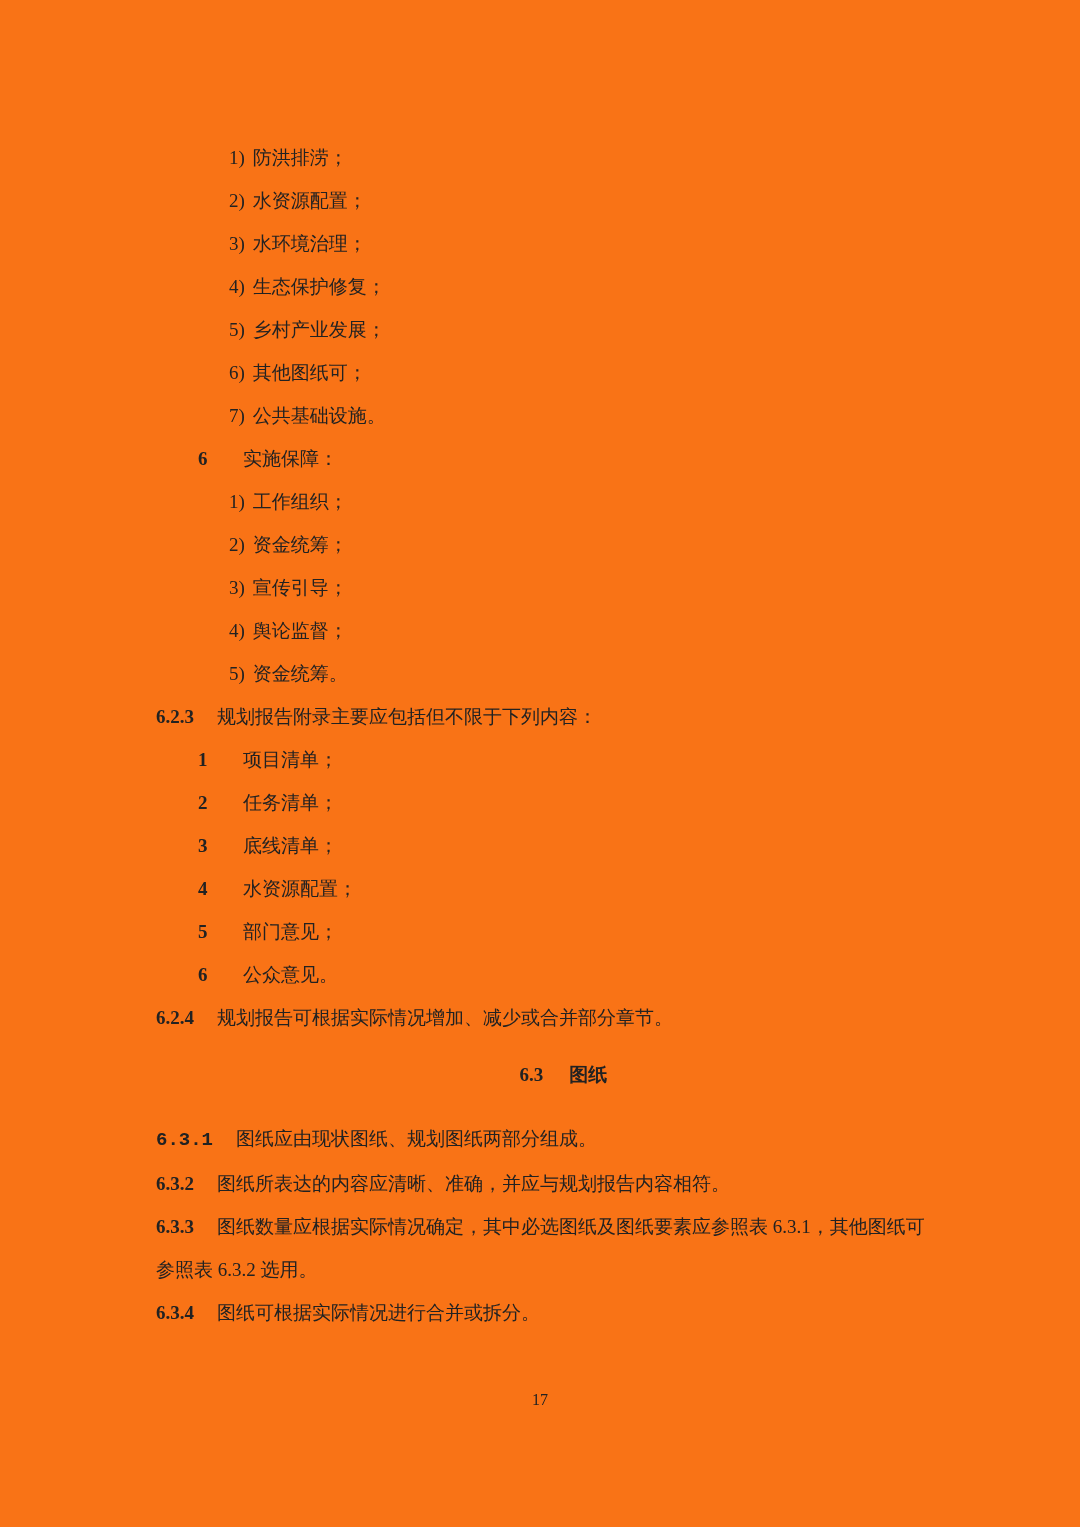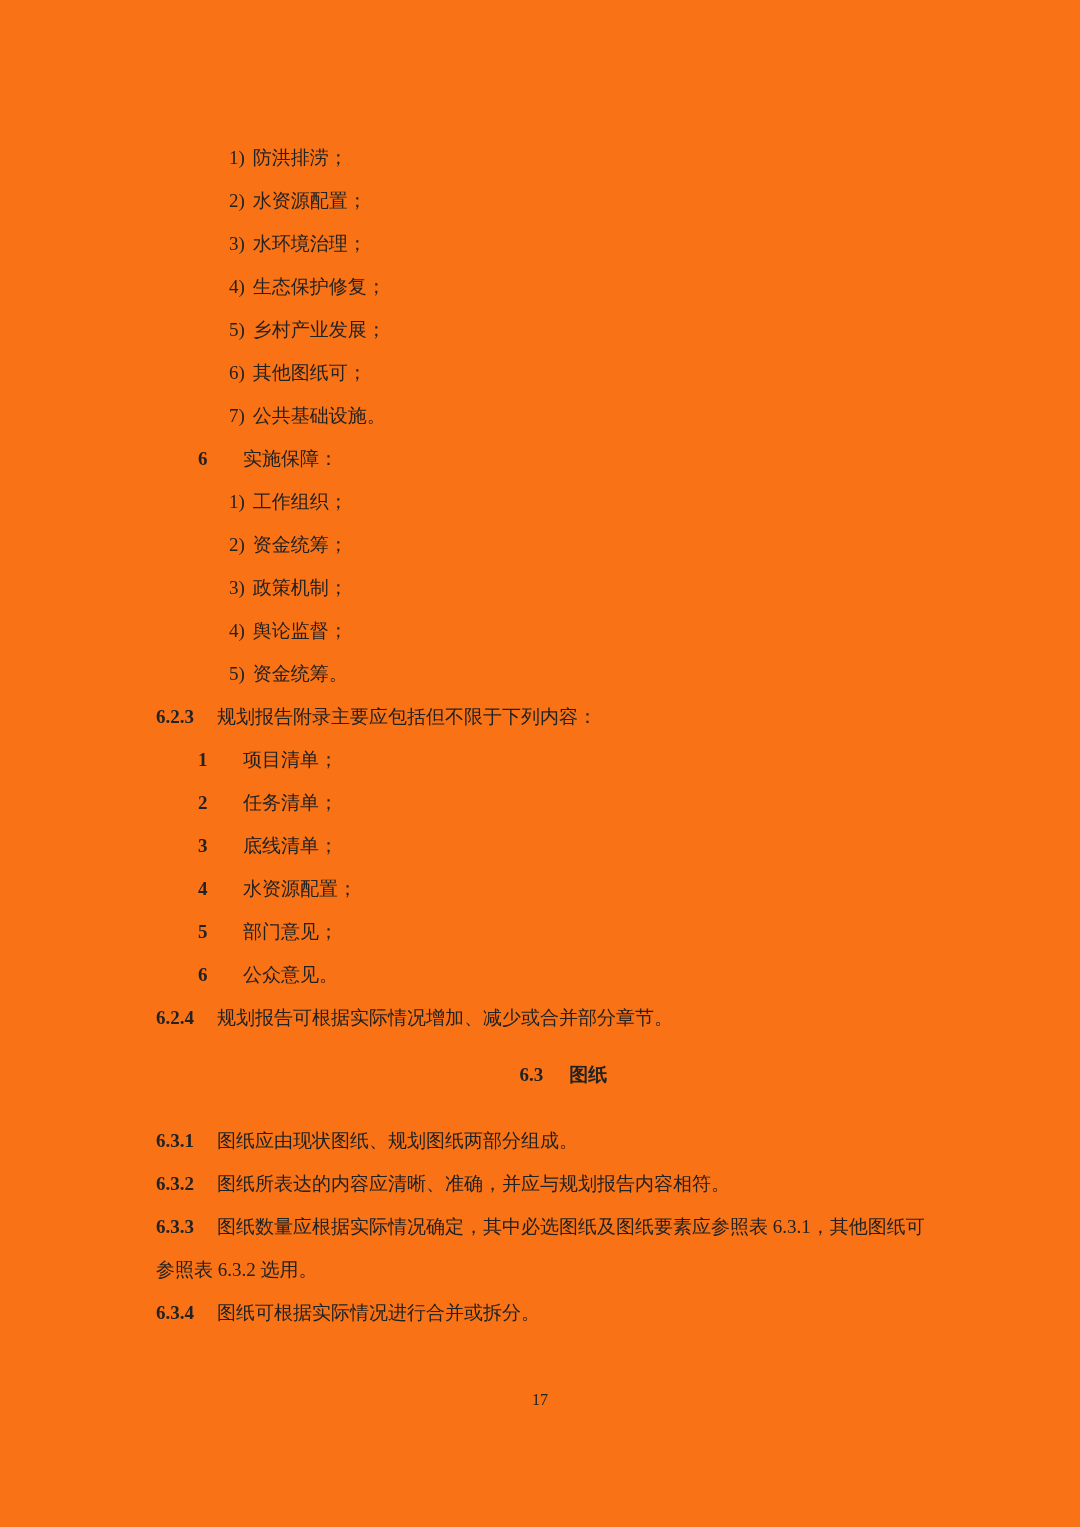--- a/index.html
+++ b/index.html
@@ -36,21 +36,21 @@
   }
   
   .clause .num { font-weight: bold; margin-right: 23px; }
   
   .heading {
     text-align: center;
     font-weight: bold;
     margin-top: 14px;
   }
   .heading .num { margin-right: 26px; margin-left: 46px; }
-  .after-heading { margin-top: 23px; }
+  .after-heading { margin-top: 23px; font-family: Liberation Mono, monospace; }
   .page-number {
     position: absolute;
     left: 0;
     top: 1388px;
     width: 100%;
     text-align: center;
     font-size: 16px;
     line-height: 24px;
   }
 </style>
@@ -65,21 +65,21 @@
     <div class="line sub-item"><span class="marker">3)</span><span>水环境治理；</span></div>
     <div class="line sub-item"><span class="marker">4)</span><span>生态保护修复；</span></div>
     <div class="line sub-item"><span class="marker">5)</span><span>乡村产业发展；</span></div>
     <div class="line sub-item"><span class="marker">6)</span><span>其他图纸可；</span></div>
     <div class="line sub-item"><span class="marker">7)</span><span>公共基础设施。</span></div>
 
     <div class="line num-item"><span class="num">6</span><span>实施保障：</span></div>
 
     <div class="line sub-item"><span class="marker">1)</span><span>工作组织；</span></div>
     <div class="line sub-item"><span class="marker">2)</span><span>资金统筹；</span></div>
-    <div class="line sub-item"><span class="marker">3)</span><span>政策机制；</span></div>
+    <div class="line sub-item"><span class="marker">3)</span><span>宣传引导；</span></div>
     <div class="line sub-item"><span class="marker">4)</span><span>舆论监督；</span></div>
     <div class="line sub-item"><span class="marker">5)</span><span>资金统筹。</span></div>
 
     <div class="line clause"><span class="num">6.2.3</span><span>规划报告附录主要应包括但不限于下列内容：</span></div>
 
     <div class="line num-item"><span class="num">1</span><span>项目清单；</span></div>
     <div class="line num-item"><span class="num">2</span><span>任务清单；</span></div>
     <div class="line num-item"><span class="num">3</span><span>底线清单；</span></div>
     <div class="line num-item"><span class="num">4</span><span>水资源配置；</span></div>
     <div class="line num-item"><span class="num">5</span><span>部门意见；</span></div>

